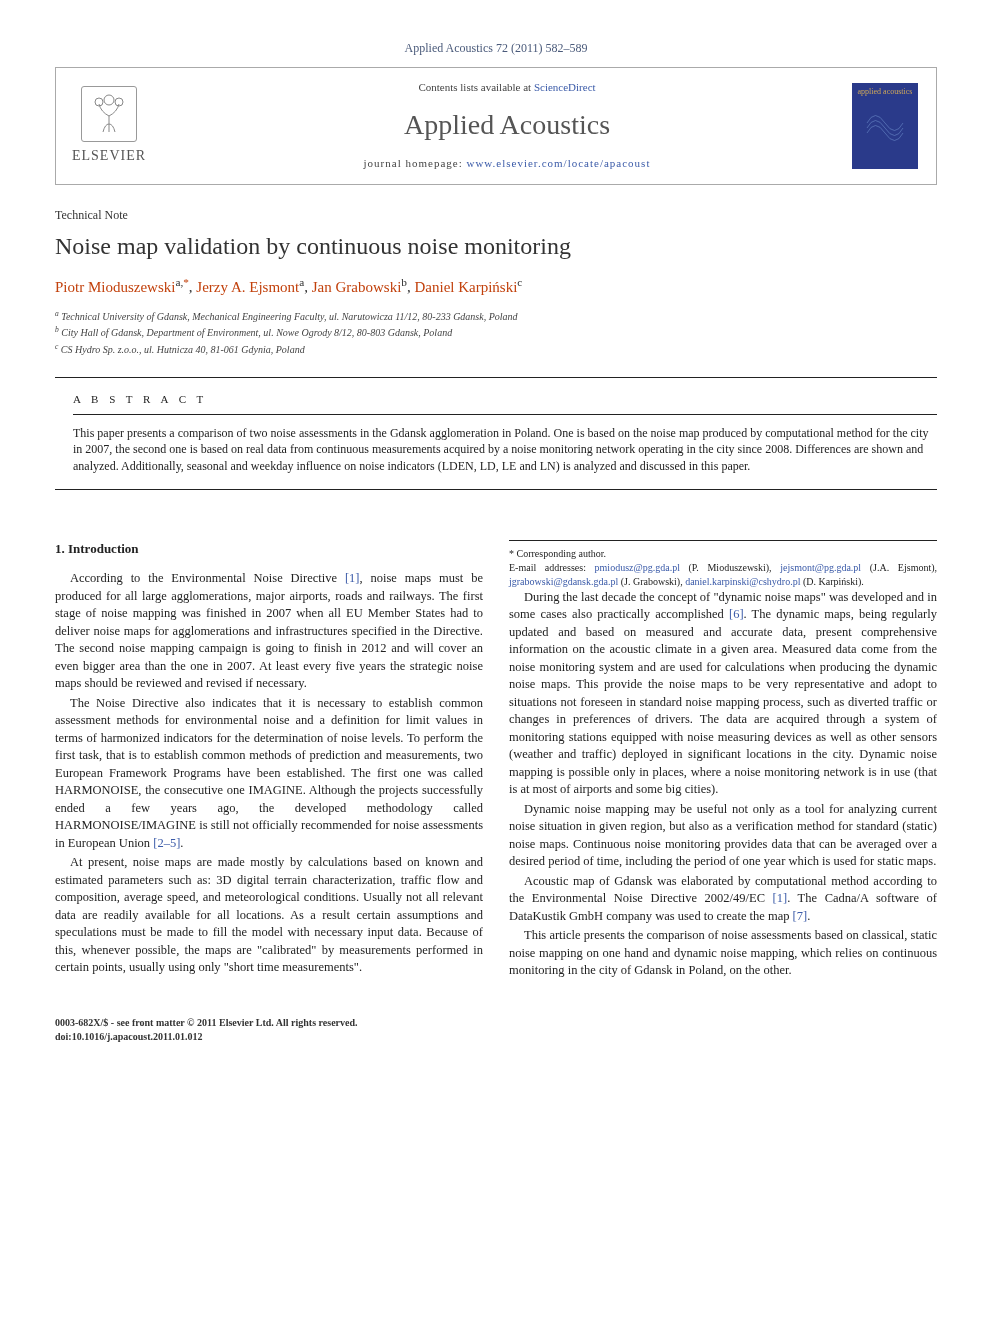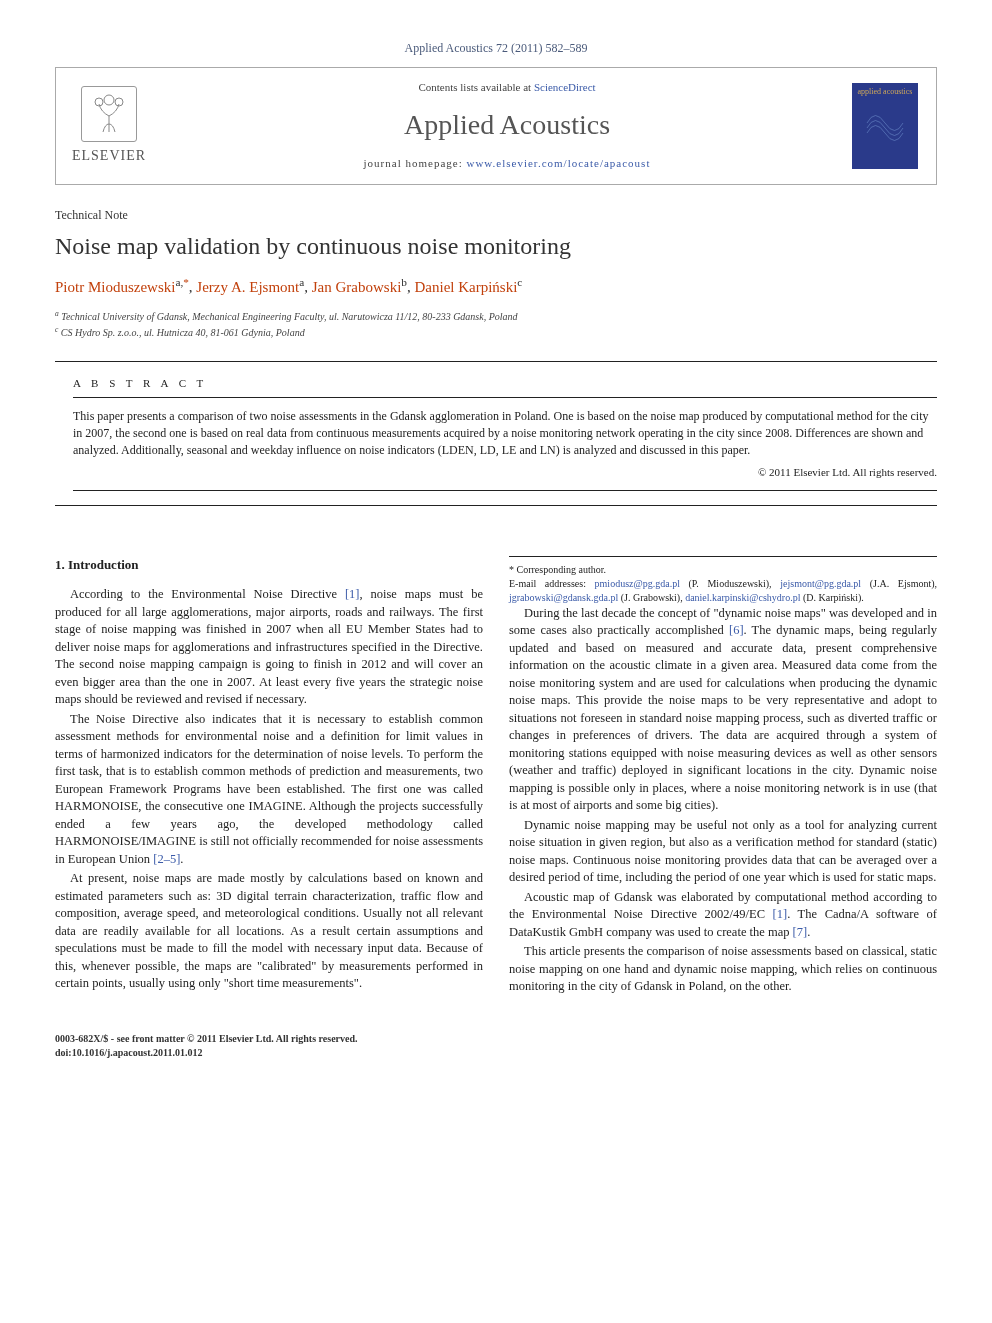--- a/index.html
+++ b/index.html
@@ -127,28 +127,28 @@
 
 <div class="article-type">Technical Note</div>
 <h1 class="article-title">Noise map validation by continuous noise monitoring</h1>
 
 <div class="authors">
   <a>Piotr Mioduszewski</a><span class="sup"><span>a,</span><a>*</a></span><span>, </span><a>Jerzy A. Ejsmont</a><span class="sup">a</span><span>, </span><a>Jan Grabowski</a><span class="sup">b</span><span>, </span><a>Daniel Karpiński</a><span class="sup">c</span>
 </div>
 
 <div class="affiliations">
   <div><span class="sup">a</span> <span>Technical University of Gdansk, Mechanical Engineering Faculty, ul. Narutowicza 11/12, 80-233 Gdansk, Poland</span></div>
+  <div><span class="sup">b</span> <span>City Hall of Gdansk, Department of Environment, ul. Nowe Ogrody 8/12, 80-803 Gdansk, Poland</span></div>
   <div><span class="sup">c</span> <span>CS Hydro Sp. z.o.o., ul. Hutnicza 40, 81-061 Gdynia, Poland</span></div>
 </div>
 
 <div class="info-abstract-row">
   <div class="abstract-block">
     <div class="ab-head">A B S T R A C T</div>
     <div>This paper presents a comparison of two noise assessments in the Gdansk agglomeration in Poland. One is based on the noise map produced by computational method for the city in 2007, the second one is based on real data from continuous measurements acquired by a noise monitoring network operating in the city since 2008. Differences are shown and analyzed. Additionally, seasonal and weekday influence on noise indicators (LDEN, LD, LE and LN) is analyzed and discussed in this paper.</div>
-    <div class="ab-copy">© 2011 Elsevier Ltd. All rights reserved.</div>
   </div>
 </div>
 
 <div class="body-columns">
   <h2>1. Introduction</h2>
   <p><span>According to the Environmental Noise Directive </span><a>[1]</a><span>, noise maps must be produced for all large agglomerations, major airports, roads and railways. The first stage of noise mapping was finished in 2007 when all EU Member States had to deliver noise maps for agglomerations and infrastructures specified in the Directive. The second noise mapping campaign is going to finish in 2012 and will cover an even bigger area than the one in 2007. At least every five years the strategic noise maps should be reviewed and revised if necessary.</span></p>
   <p><span>The Noise Directive also indicates that it is necessary to establish common assessment methods for environmental noise and a definition for limit values in terms of harmonized indicators for the determination of noise levels. To perform the first task, that is to establish common methods of prediction and measurements, two European Framework Programs have been established. The first one was called HARMONOISE, the consecutive one IMAGINE. Although the projects successfully ended a few years ago, the developed methodology called HARMONOISE/IMAGINE is still not officially recommended for noise assessments in European Union </span><a>[2–5]</a><span>.</span></p>
   <p>At present, noise maps are made mostly by calculations based on known and estimated parameters such as: 3D digital terrain characterization, traffic flow and composition, average speed, and meteorological conditions. Usually not all relevant data are readily available for all locations. As a result certain assumptions and speculations must be made to fill the model with necessary input data. Because of this, whenever possible, the maps are "calibrated" by measurements performed in certain points, usually using only "short time measurements".</p>
 
   <div class="footnotes-block">

